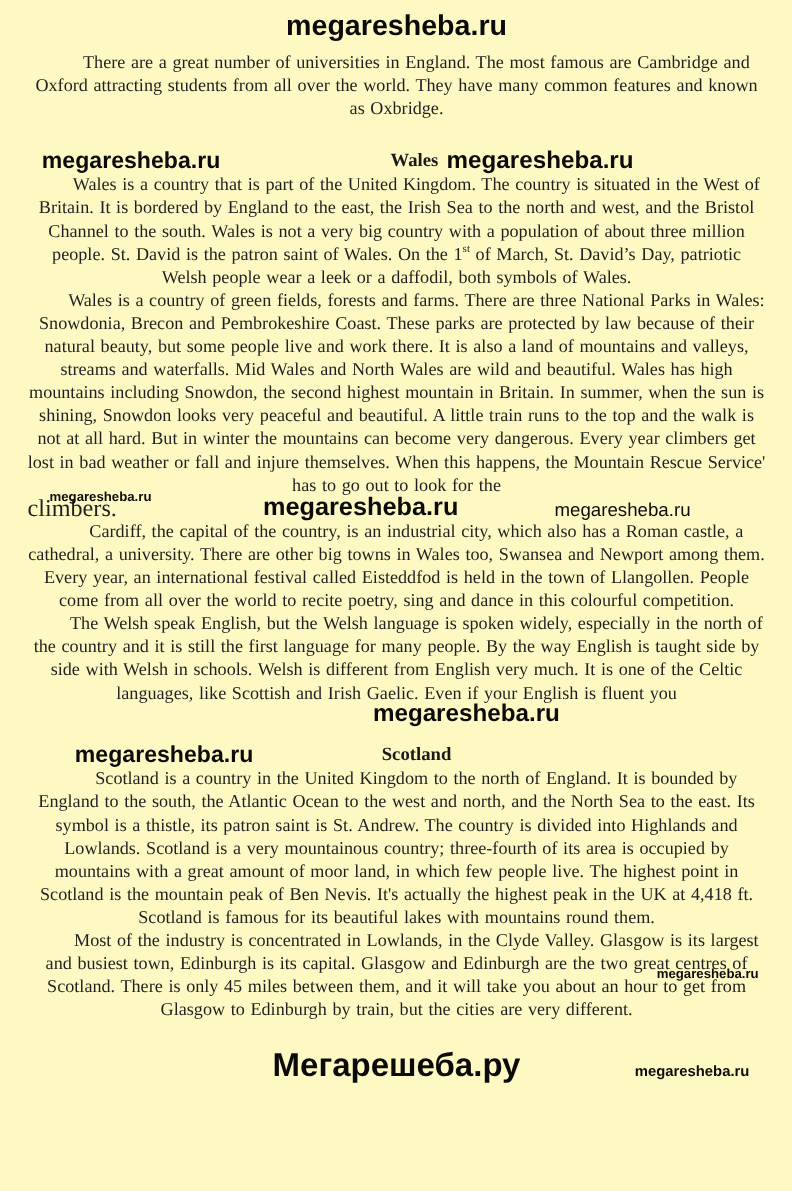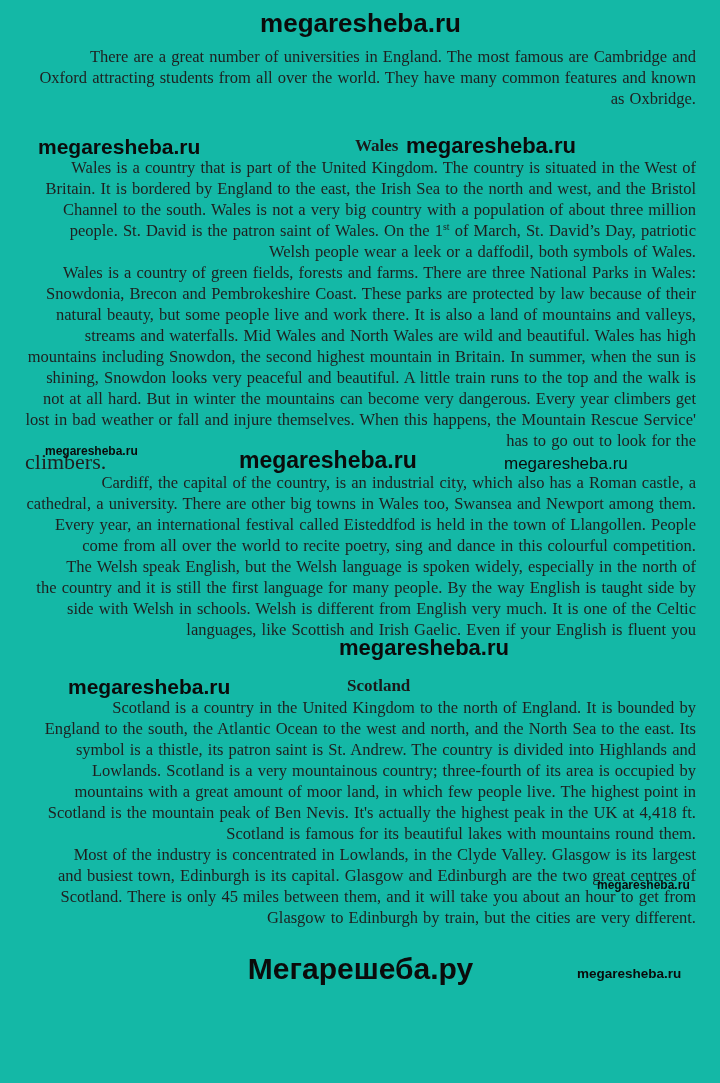--- a/index.html
+++ b/index.html
@@ -5,21 +5,21 @@
   html, body {
     margin: 0;
     padding: 0;
     background: #e9e9e9;
   }
   .page {
     position: relative;
     width: 720px;
     height: 1083px;
     margin: 0 auto;
-    background: #14b8a6;
+    background: #fef9c3;
     box-sizing: border-box;
     padding: 6px 24px 0 25px;
     overflow: hidden;
     color: #1f1f1f;
     font-family: "Liberation Serif", serif;
   }
   .wm {
     font-family: "Liberation Sans", sans-serif;
     font-weight: bold;
     color: #0b0b0b;
@@ -29,21 +29,21 @@
     text-align: center;
     font-size: 26px;
     line-height: 34px;
     letter-spacing: 0px;
   }
   .para {
     margin: 0;
     font-size: 16.5px;
     line-height: 21px;
     text-indent: 36px;
-    text-align: right;
+    text-align: center;
     word-spacing: 1px;
   }
   .first-para { margin-top: 6px; }
   sup { font-size: 10px; line-height: 0; }
   .heading-row {
     position: relative;
     height: 22px;
   }
   .heading-row.wales-row { margin-top: 26px; }
   .heading-row.scotland-row { margin-top: 14px; }

